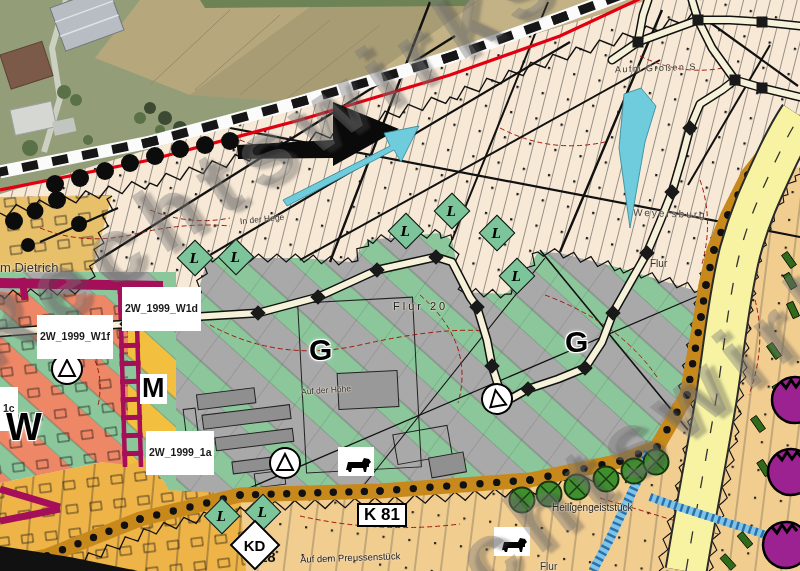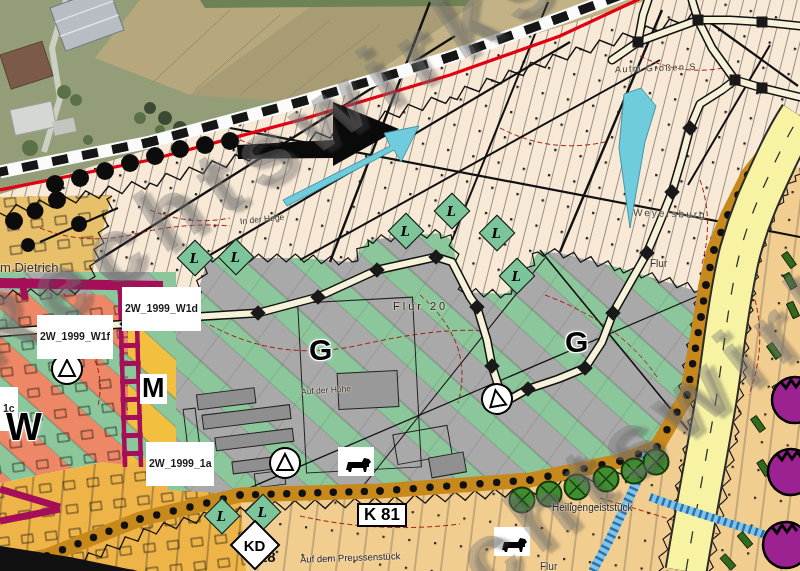--- a/index.html
+++ b/index.html
@@ -434,21 +434,21 @@
   </g>
 
   <path d="M0,546 L70,557 L138,571 L0,571 Z" fill="#111"></path>
 </svg>
 
 <div class="wm" style="left:-60px;top:300px;transform:rotate(-33deg)">Rechtswirksam</div>
 <div class="wm" style="left:320px;top:620px;transform:rotate(-38deg)">Rechtswirksam</div>
 
 <div class="lbl box" style="left:122px;top:287px">2W_1999_W1d</div>
 <div class="lbl box" style="left:37px;top:315px">2W_1999_W1f</div>
-<div class="lbl box" style="left:146px;top:442px">2W_1999_1a</div>
+<div class="lbl box" style="left:146px;top:431px">2W_1999_1a</div>
 <div class="lbl box" style="left:0px;top:387px">1c</div>
 
 <div class="lbl big halo" style="left:6px;top:407px;font-size:38px">W</div>
 <div class="lbl big whitebg" style="left:140px;top:374px;font-size:27px">M</div>
 <div class="lbl big halo" style="left:309px;top:333px;font-size:30px">G</div>
 <div class="lbl big halo" style="left:565px;top:325px;font-size:30px">G</div>
 
 <div class="lbl street" style="left:393px;top:300px;font-size:11px;letter-spacing:3px;color:#222">Flur  20</div>
 <div class="lbl street" style="left:650px;top:258px;font-size:10px">Flur</div>
 <div class="lbl" style="left:259px;top:549px;font-size:15px;font-weight:bold">18</div>

